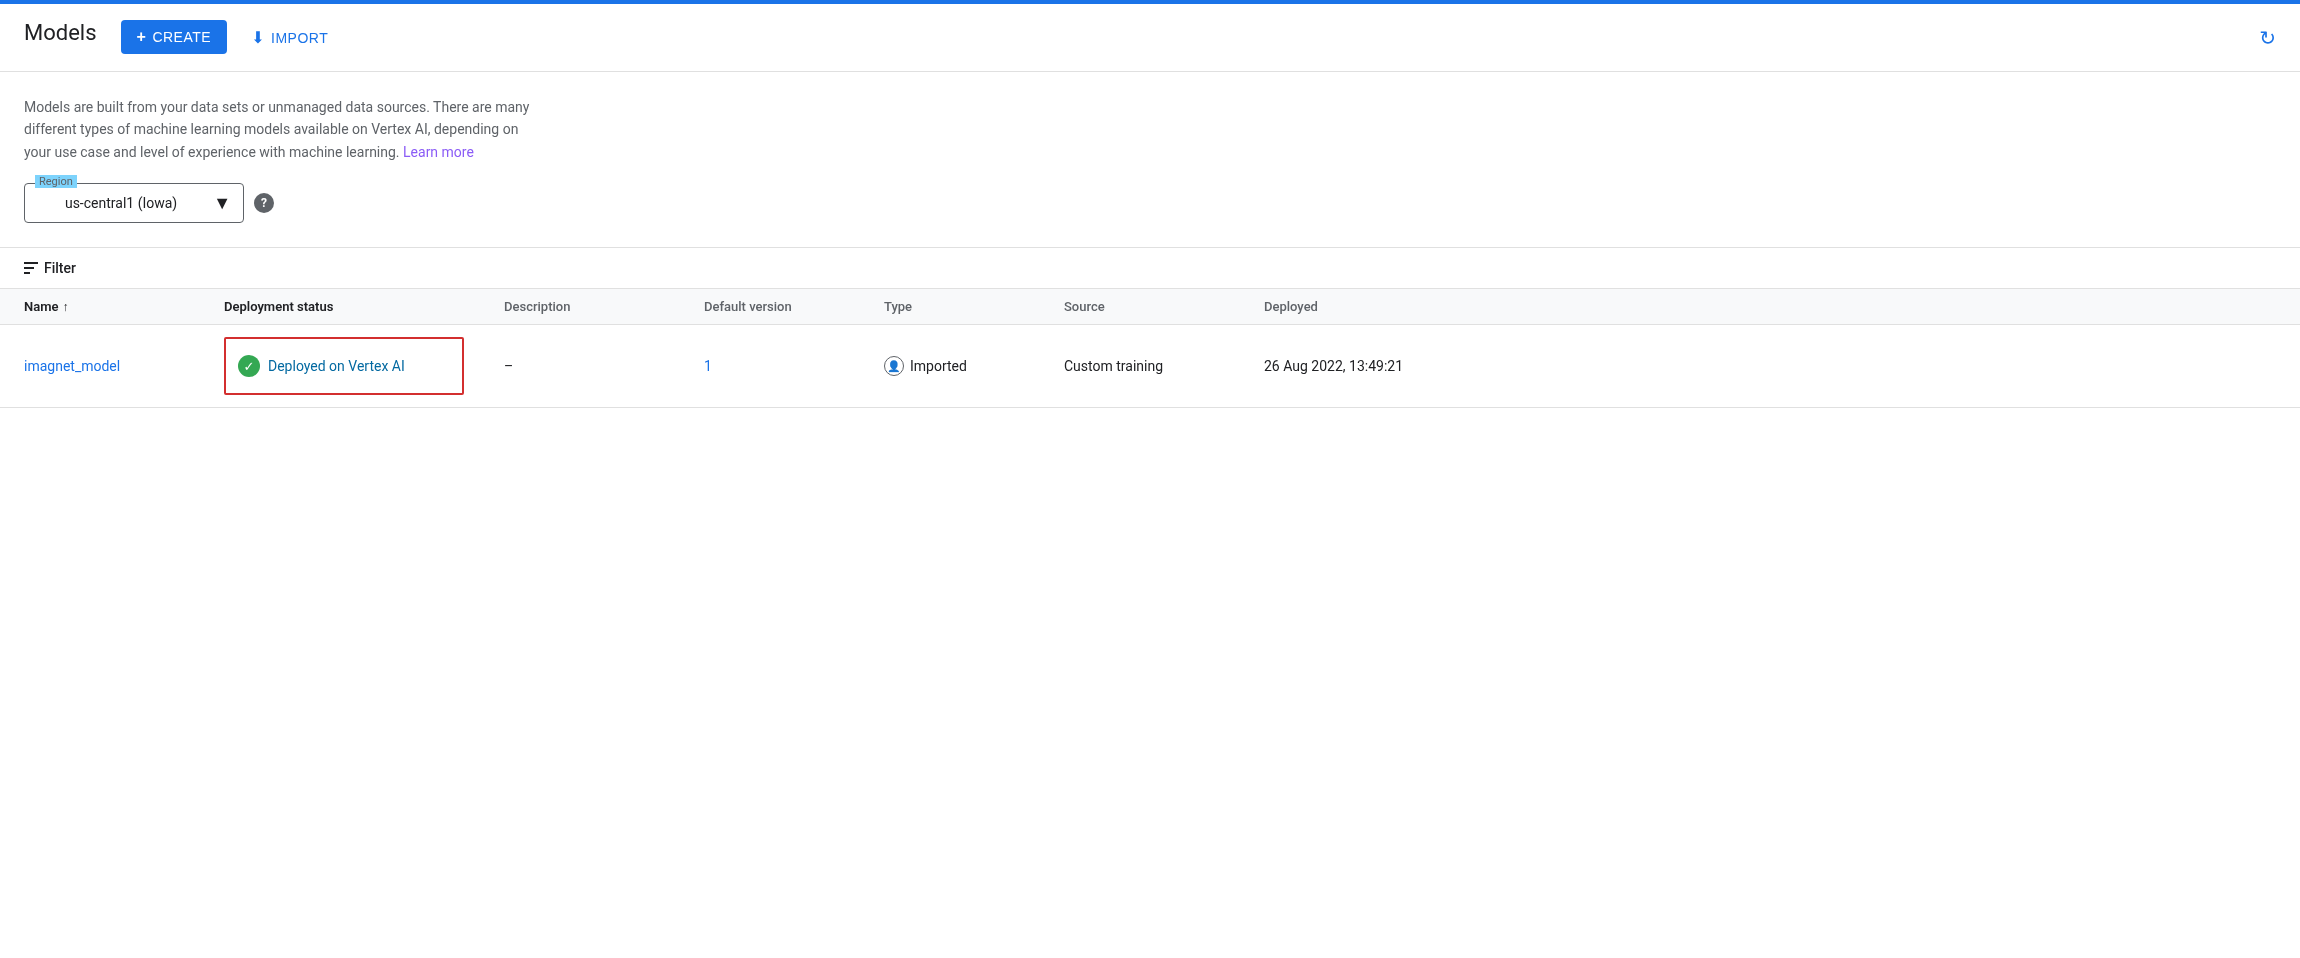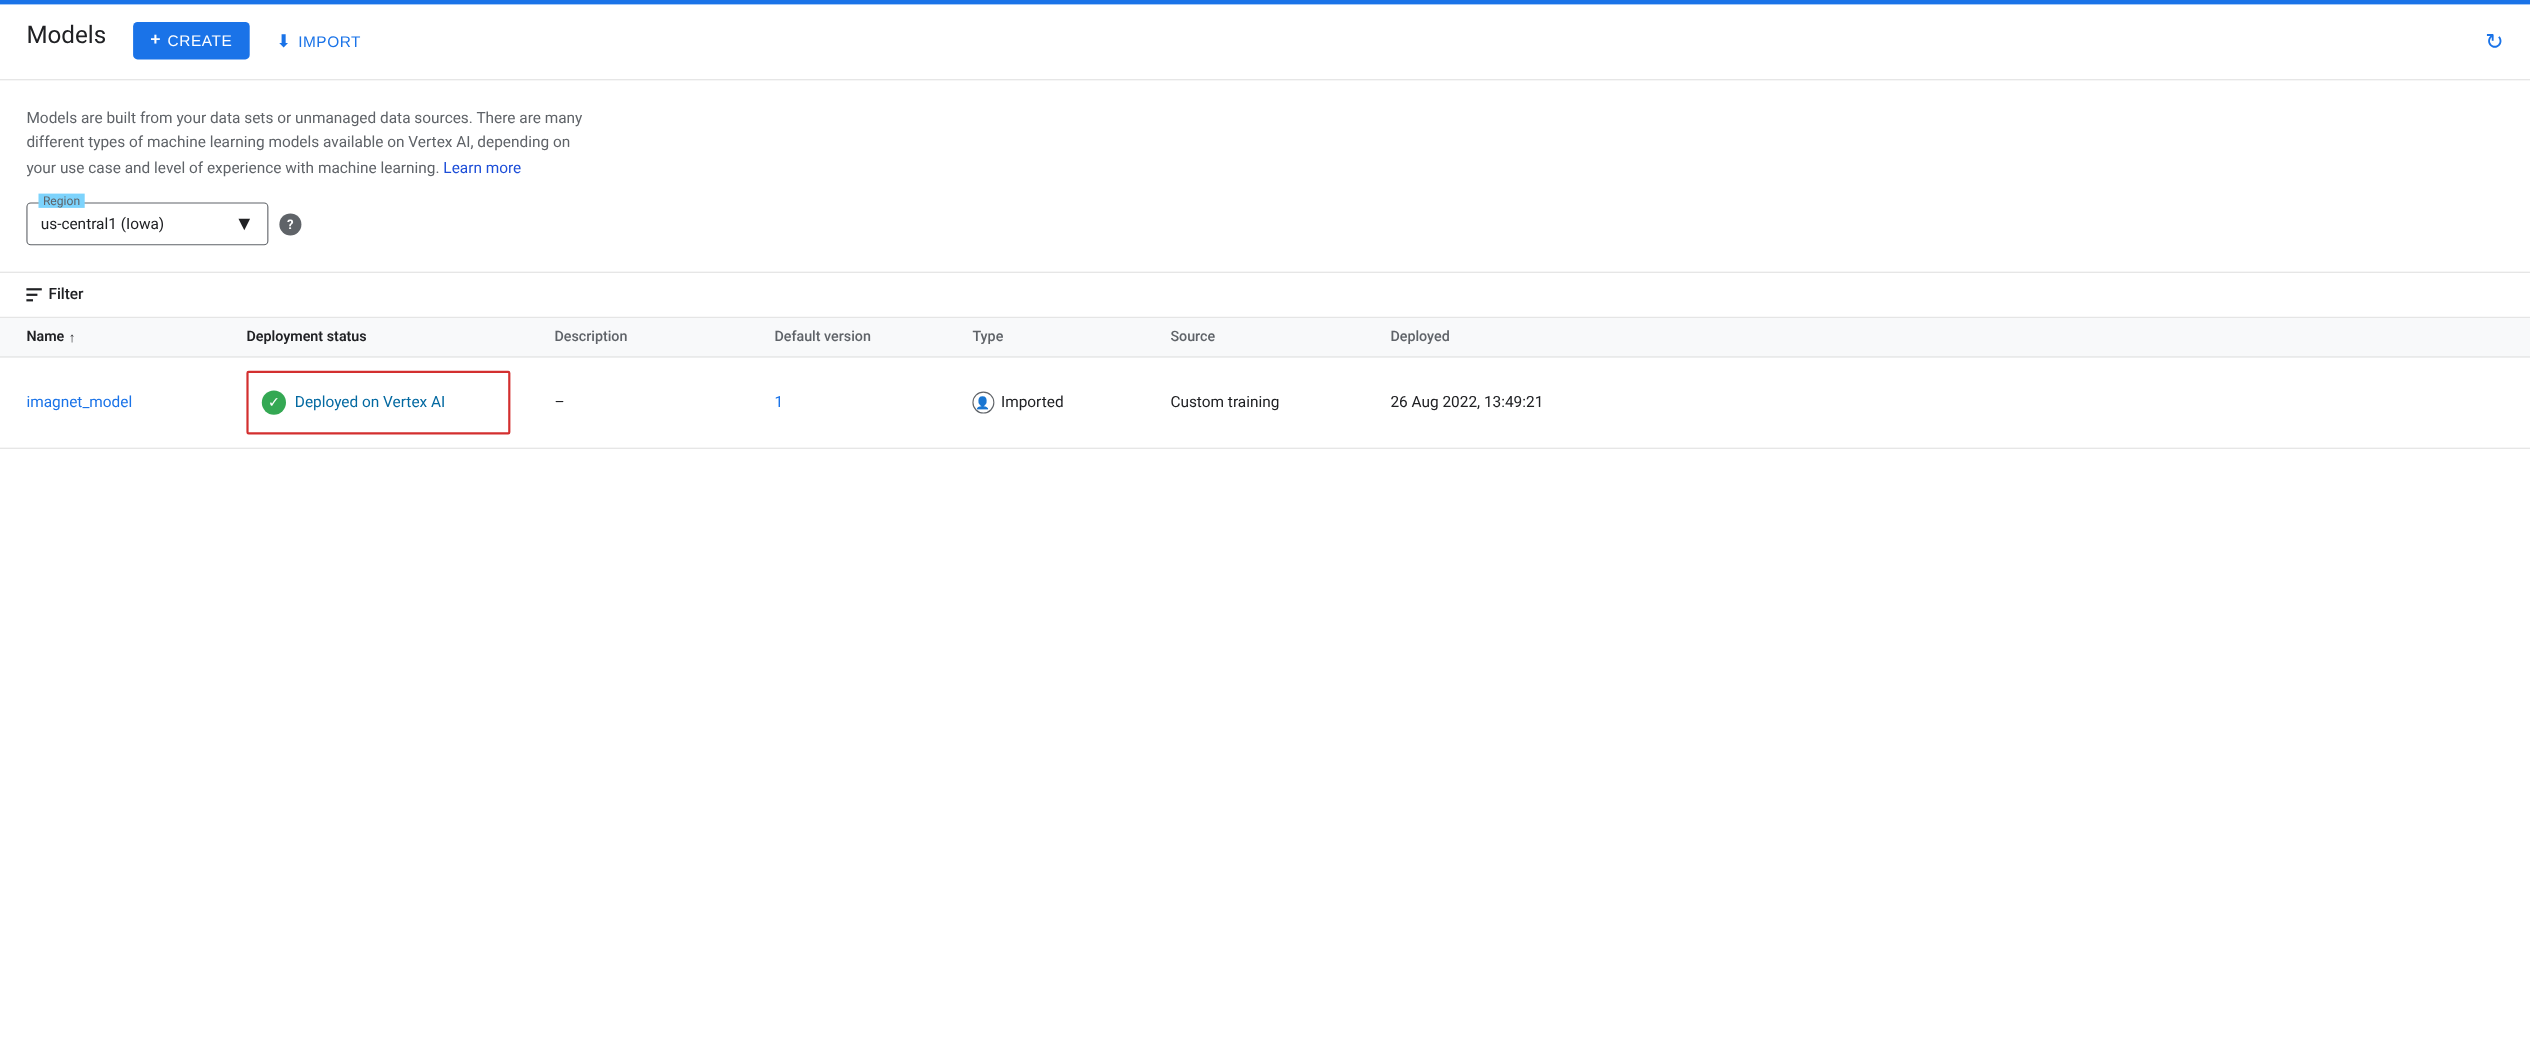--- a/index.html
+++ b/index.html
@@ -87,21 +87,21 @@
 
     .description-text {
       max-width: 520px;
       color: #5f6368;
       font-size: 14px;
       line-height: 1.6;
       margin-bottom: 20px;
     }
 
     .learn-more-link {
-      color: #1d4ed8;
+      color: #8b5cf6;
       text-decoration: none;
     }
 
     .region-container {
       margin-bottom: 24px;
     }
 
     .region-select-wrapper {
       position: relative;
       display: inline-flex;
@@ -120,20 +120,21 @@
       background: #7dd3fc;
       padding: 0 4px;
       font-size: 11px;
       color: #5f6368;
     }
 
     .region-value {
       font-size: 14px;
       color: #202124;
       flex: 1;
+      text-align: center;
     }
 
     .region-dropdown-arrow {
       margin-left: 8px;
       color: #202124;
       font-size: 18px;
     }
 
     .region-help {
       margin-left: 10px;

